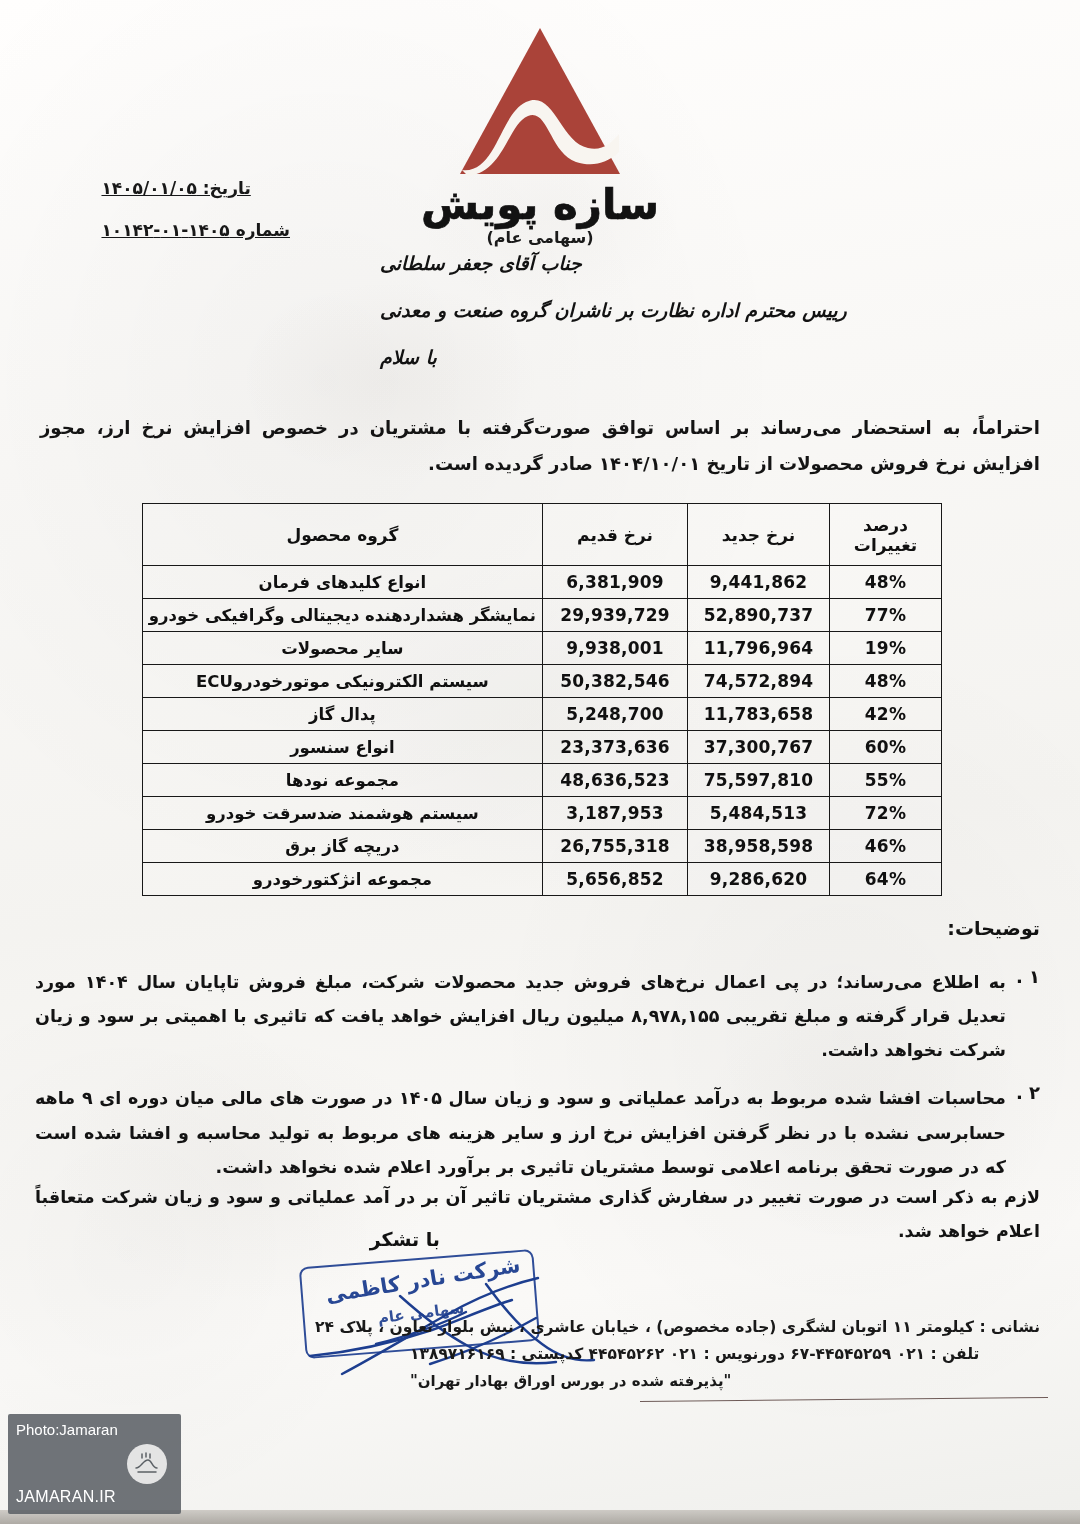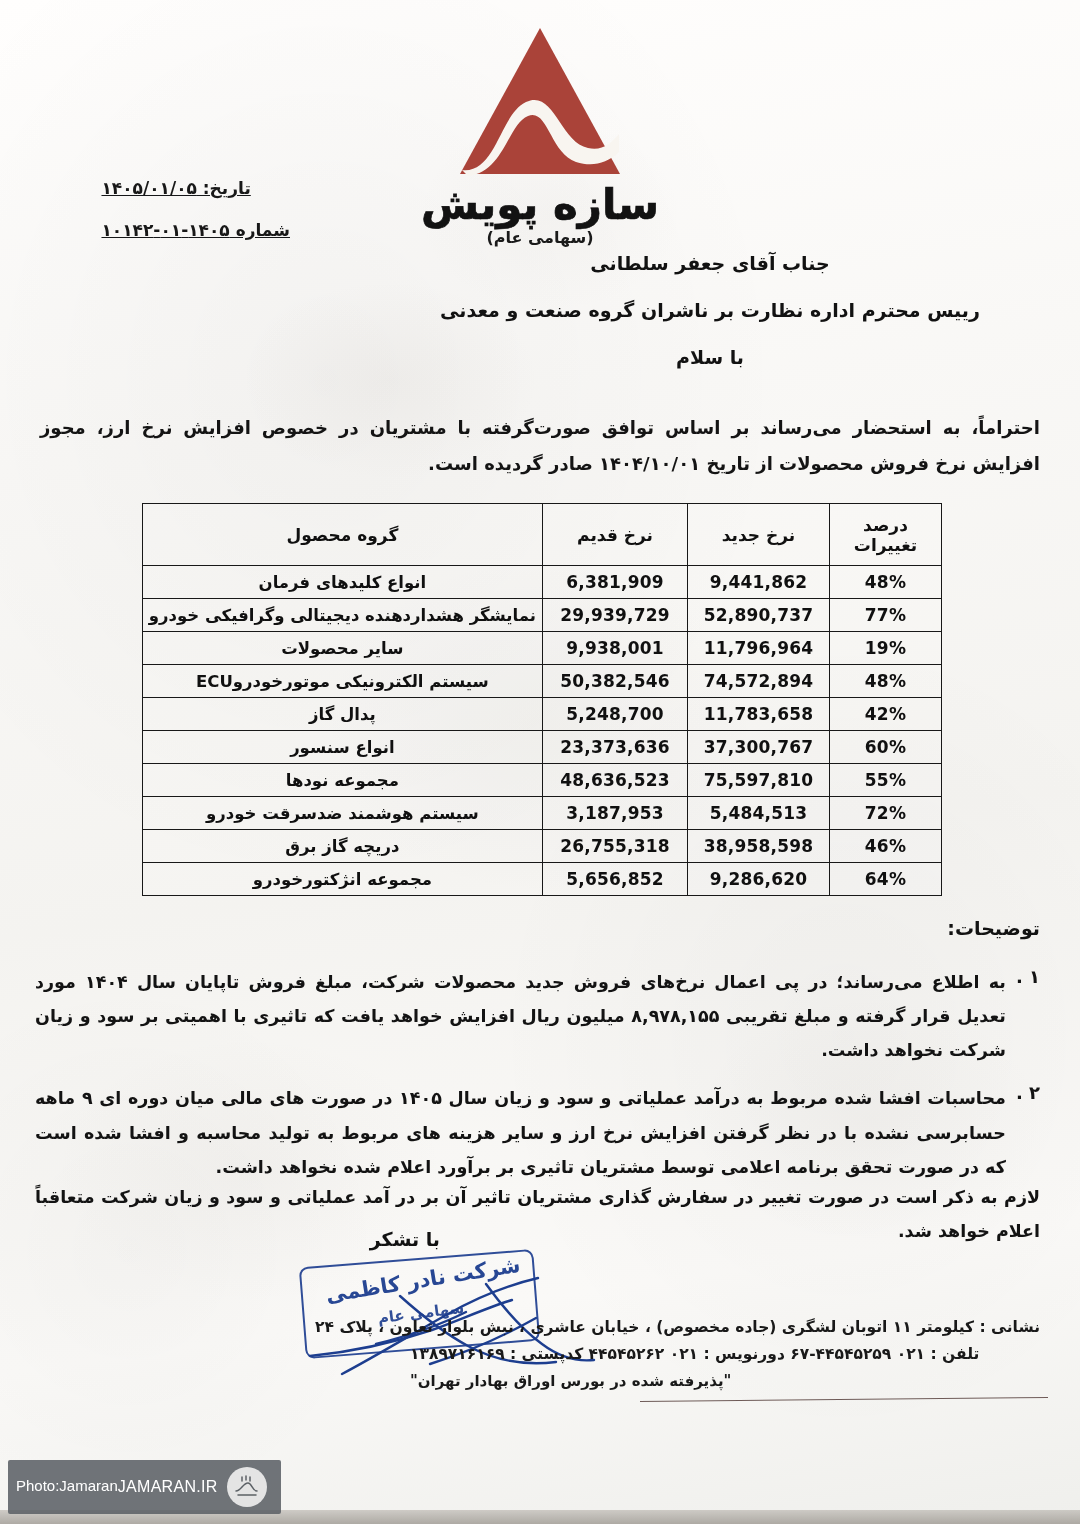--- a/index.html
+++ b/index.html
@@ -63,21 +63,21 @@
 
   
   #meta { position: absolute; right: 790px; top: 178px; text-align: left; text-decoration: underline; }
   #meta .meta-line {
     font-size: 17px; font-weight: 700; color: #1a1a1a;
     margin-bottom: 22px; white-space: nowrap;
     letter-spacing: 0.2px;
   }
 
   
-  #addressee { position: absolute; right: 40px; top: 252px; width: 660px; text-align: center; }
+  #addressee { position: absolute; right: 40px; top: 252px; width: 660px; text-align: left; font-style: italic; }
   #addressee .line {
     font-size: 19px; font-weight: 700; color: #141414;
     margin-bottom: 25px; letter-spacing: 0.1px;
   }
 
   
   #intro {
     position: absolute; right: 40px; top: 410px; width: 1000px;
     text-align: justify; text-align-last: right;
     font-size: 18px; line-height: 2.0; color: #161616; font-weight: 600;
@@ -188,21 +188,21 @@
     padding: 7px 14px 7px 8px;
     border-radius: 2px;
   }
   #wm-badge {
     width: 40px; height: 40px; border-radius: 50%;
     background: rgba(235,235,235,0.92);
     display: flex; align-items: center; justify-content: center;
     flex: 0 0 auto;
   }
   #wm-badge svg { width: 32px; height: 32px; }
-  #wm-text { display: flex; flex-direction: row; line-height: 1.22; direction: ltr; }
+  #wm-text { display: flex; flex-direction: column; line-height: 1.22; direction: ltr; gap: 48px; }
   #wm-text span { color: #fff; font-size: 15px; font-family: "Liberation Sans", sans-serif; }
   #wm-text .wm2 { font-size: 16px; letter-spacing: 0.3px; }
   
   #bottom-strip {
     position: absolute; left: 0; right: 0; bottom: 0; height: 14px;
     background: linear-gradient(180deg, rgba(175,170,163,0.55), rgba(150,145,138,0.75));
   }
 </style>
 </head>
 <body>

